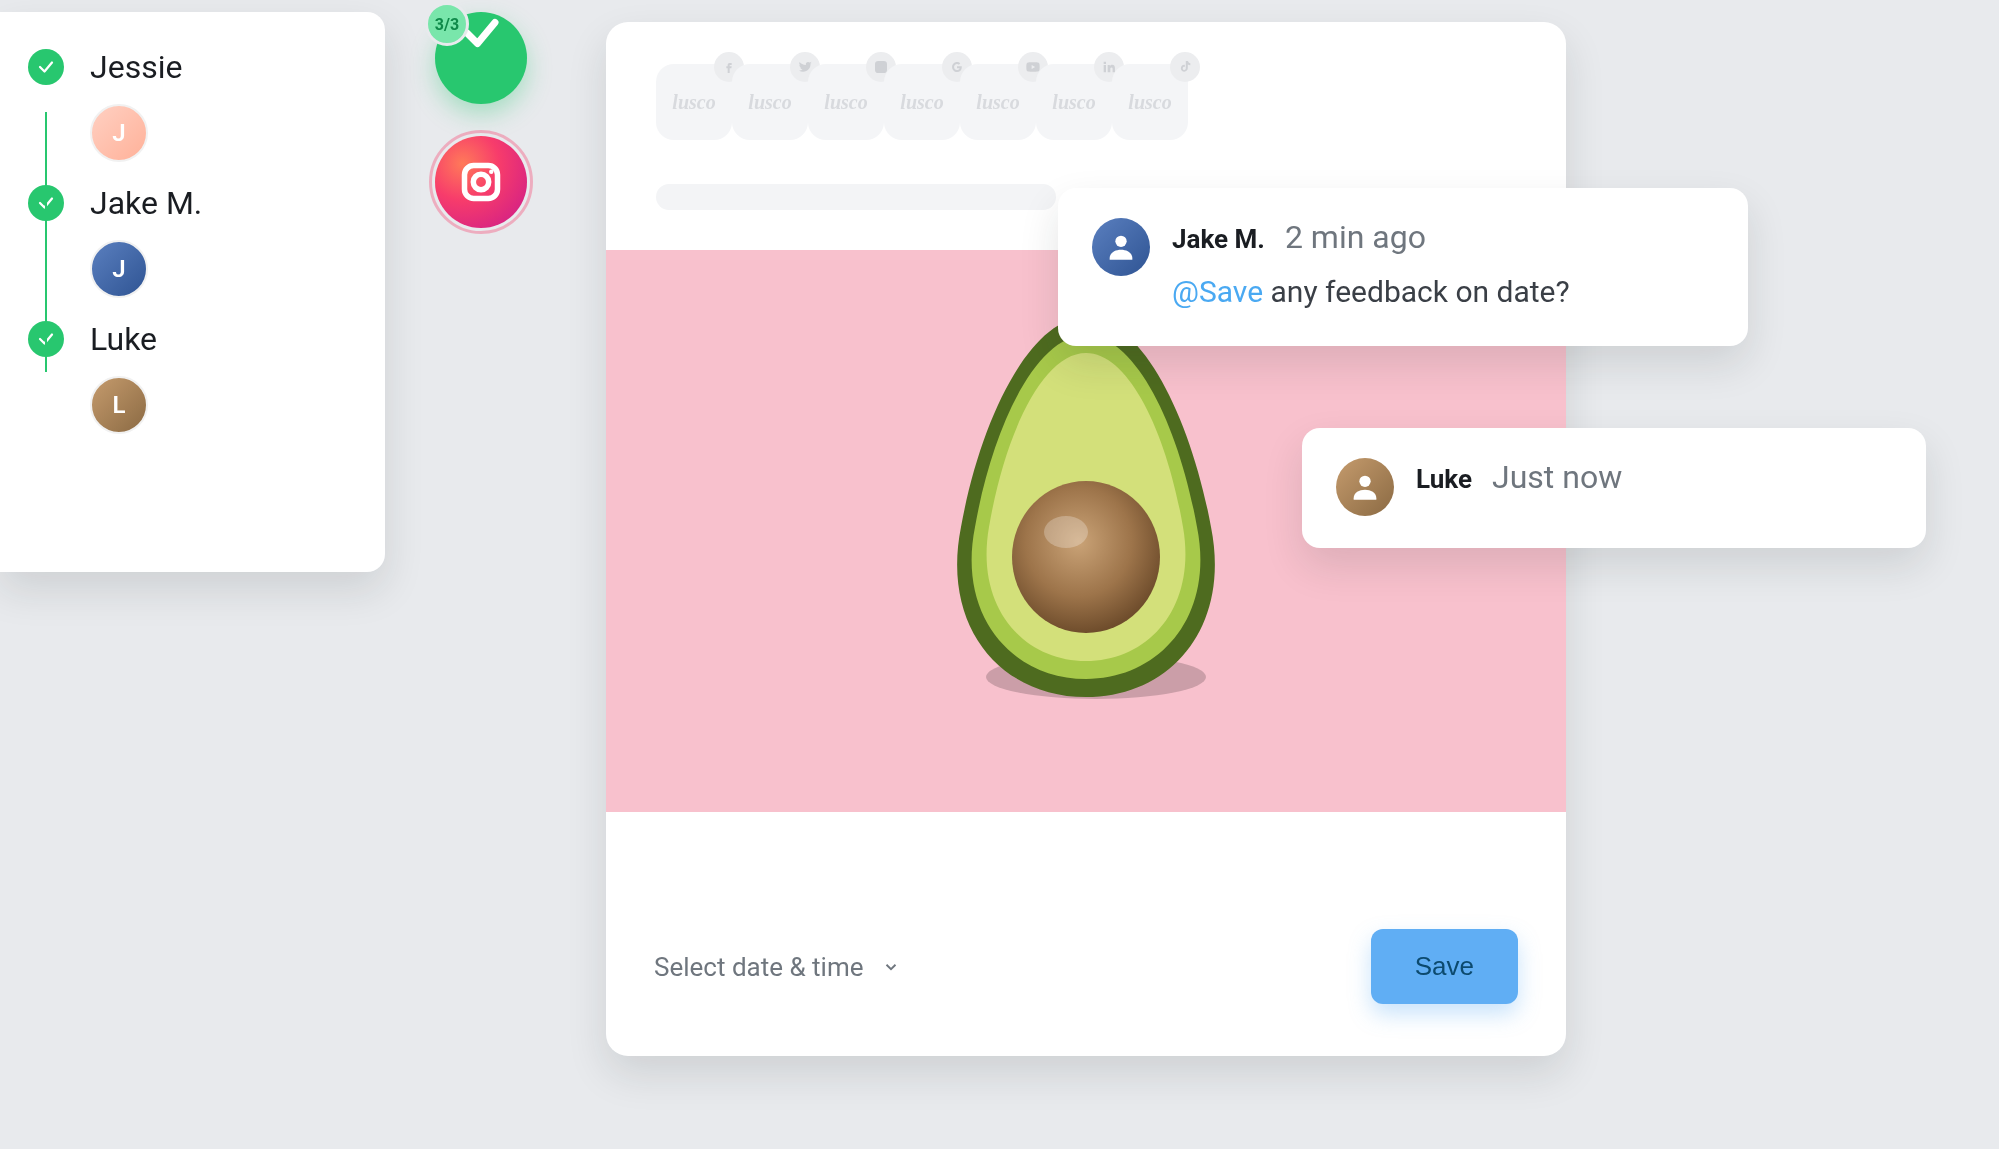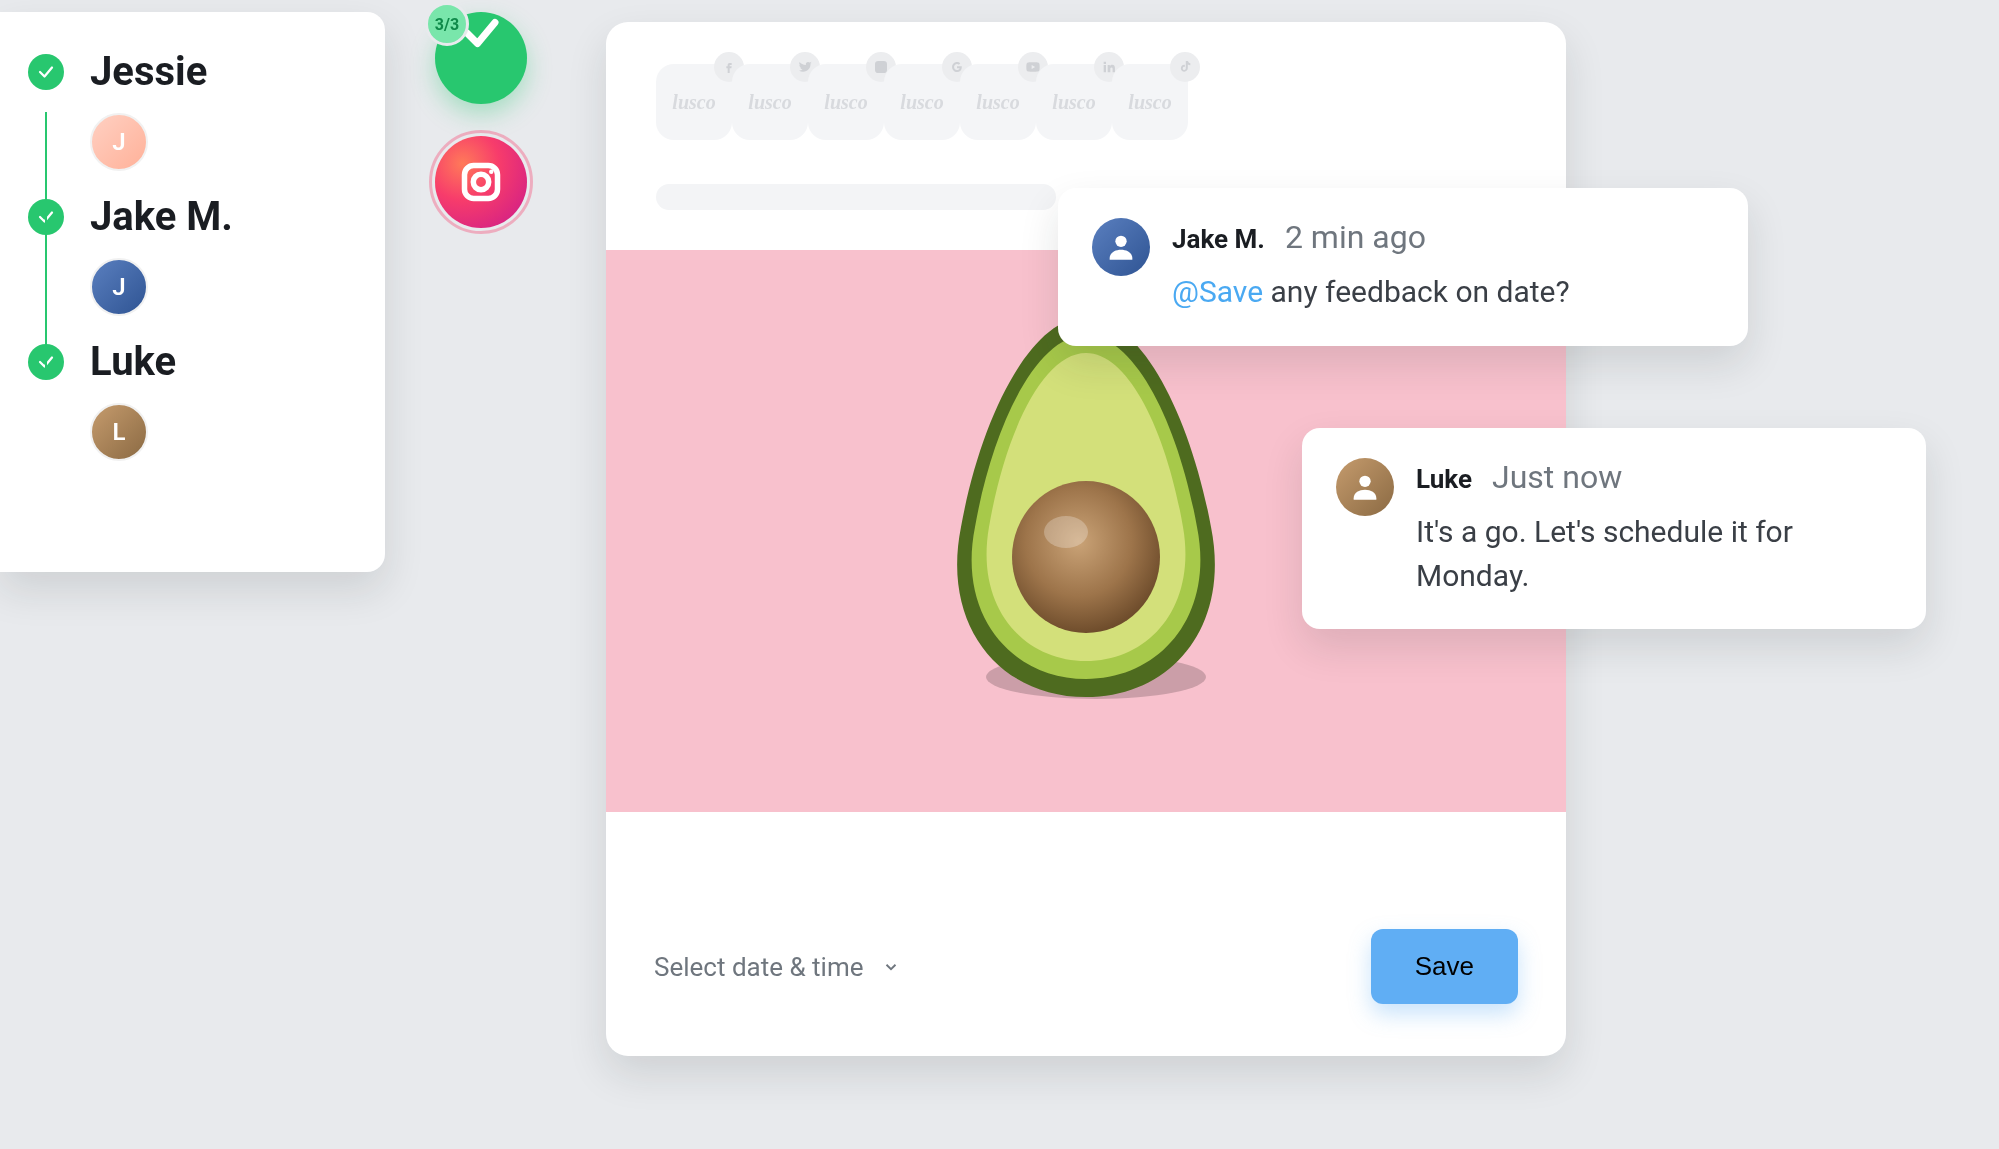--- a/index.html
+++ b/index.html
@@ -33,21 +33,21 @@
     position:absolute;left:0;top:12px;width:385px;height:560px;
     background:var(--card);border-radius:0 18px 18px 0;
     box-shadow:var(--shadow);padding:36px 32px 36px 28px;
   }
   .apv-row{display:flex;align-items:center;gap:26px;margin-bottom:18px;}
   .apv-check{
     width:36px;height:36px;border-radius:50%;background:var(--green);
     display:flex;align-items:center;justify-content:center;flex:0 0 36px;
   }
   .apv-check svg{width:18px;height:18px;stroke:#fff;stroke-width:3;fill:none;stroke-linecap:round;stroke-linejoin:round;}
-  .apv-name{font-size:40px;font-weight:700;}
+  .apv-name{font-size:32px;font-weight:400;}
   .apv-avatar{
     width:58px;height:58px;border-radius:50%;margin:0 0 22px 62px;
     border:2px solid #f1f1f1;display:flex;align-items:center;justify-content:center;
     font-size:24px;font-weight:600;color:#fff;
   }
   .apv-line{position:absolute;left:45px;top:100px;width:2px;height:260px;background:var(--green);}
 
   
   .status-col{position:absolute;left:435px;top:12px;width:96px;}
   .big-check{
@@ -97,21 +97,21 @@
   
   .avocado{position:absolute;left:50%;top:50%;transform:translate(-50%,-56%);}
 
   .footer{
     margin-top:auto;display:flex;align-items:center;justify-content:space-between;
     padding:30px 48px 52px;
   }
   .dt-picker{display:flex;align-items:center;gap:18px;color:var(--gray-text);font-size:26px;cursor:pointer;}
   .dt-picker svg{width:18px;height:18px;stroke:var(--gray-text);stroke-width:2.5;fill:none;}
   .save{
-    background:var(--blue-btn);color:#000000;border:none;border-radius:12px;
+    background:var(--blue-btn);color:#0c4a6e;border:none;border-radius:12px;
     font-size:26px;font-weight:500;padding:22px 44px;cursor:pointer;
     box-shadow:0 10px 22px rgba(96,174,244,.35);
   }
 
   
   .bubble{
     position:absolute;background:var(--card);border-radius:18px;box-shadow:var(--shadow);
     padding:30px 40px 32px 34px;display:flex;gap:22px;
   }
   .bubble .avatar{width:58px;height:58px;border-radius:50%;flex:0 0 58px;display:flex;align-items:center;justify-content:center;color:#fff;font-weight:700;font-size:22px;}
@@ -296,17 +296,14 @@
       <svg width="34" height="34" viewBox="0 0 24 24" fill="#fff">
         <circle cx="12" cy="8" r="4"></circle>
         <path d="M4 20c0-4 4-6 8-6s8 2 8 6v1H4v-1z"></path>
       </svg>
     </div>
   <div>
     <div class="meta">
       <span class="author">Luke</span>
       <span class="time">Just now</span>
     </div>
-    <div class="body">
-      <span class="mention"></span><span>It's a go. Let's schedule it for Monday.</span>
-    </div>
   </div>
 </div>
 
 </body></html>

